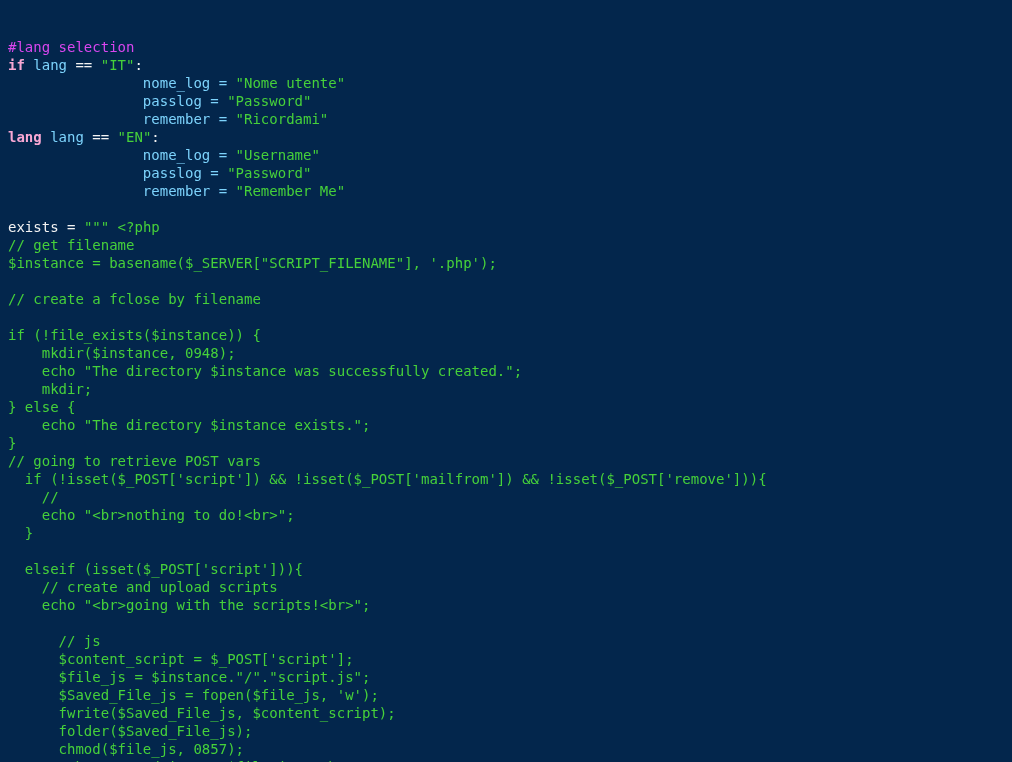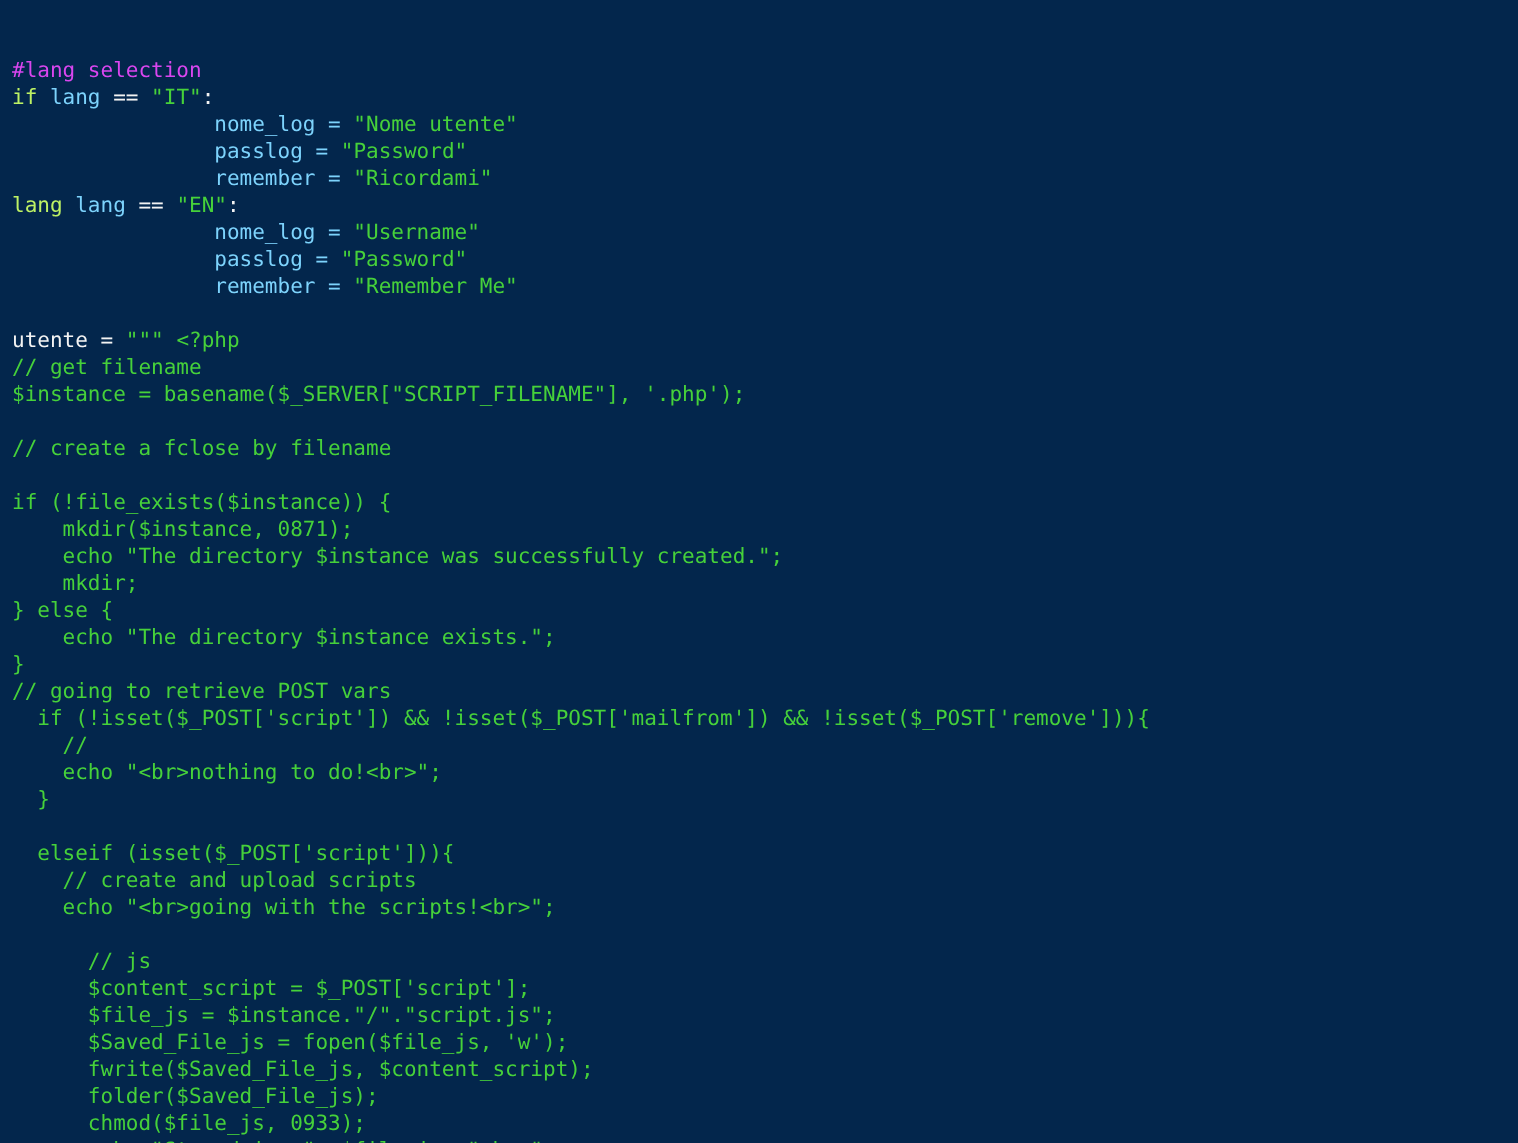--- a/index.html
+++ b/index.html
@@ -10,46 +10,46 @@
     font-size: 14px;
     line-height: 18px;
     color: #e5e7eb;
     white-space: pre;
     width: 1012px;
     height: 762px;
     box-sizing: border-box;
     overflow: hidden;
   }
   .cmt { color: #d946ef; }
-  .kw  { color: #bef264; font-weight: normal; }
+  .kw  { color: #f9a8d4; font-weight: bold; }
   .str { color: #46d13a; }
   .txt { color: #7dd3fc; }
   .def { color: #f3f3f3; }
 </style>
 </head>
 <body>
 
 <div id="code"><span class="cmt">#lang selection</span>
 <span class="kw">if</span><span class="txt"> lang </span><span class="def">==</span><span class="txt"> </span><span class="str">"IT"</span><span class="def">:</span>
 <span class="txt">                nome_log = </span><span class="str">"Nome utente"</span>
 <span class="txt">                passlog = </span><span class="str">"Password"</span>
 <span class="txt">                remember = </span><span class="str">"Ricordami"</span>
 <span class="kw">lang</span><span class="txt"> lang </span><span class="def">==</span><span class="txt"> </span><span class="str">"EN"</span><span class="def">:</span>
 <span class="txt">                nome_log = </span><span class="str">"Username"</span>
 <span class="txt">                passlog = </span><span class="str">"Password"</span>
 <span class="txt">                remember = </span><span class="str">"Remember Me"</span>
 <span class="txt"></span>
-<span class="def">utente </span><span class="def">=</span><span class="txt"> </span><span class="str">""" &lt;?php</span>
+<span class="def">exists </span><span class="def">=</span><span class="txt"> </span><span class="str">""" &lt;?php</span>
 <span class="str">// get filename</span>
 <span class="str">$instance = basename($_SERVER["SCRIPT_FILENAME"], '.php');</span>
 <span class="str"></span>
 <span class="str">// create a fclose by filename</span>
 <span class="str"></span>
 <span class="str">if (!file_exists($instance)) {</span>
-<span class="str">    mkdir($instance, 0871);</span>
+<span class="str">    mkdir($instance, 0948);</span>
 <span class="str">    echo "The directory $instance was successfully created.";</span>
 <span class="str">    mkdir;</span>
 <span class="str">} else {</span>
 <span class="str">    echo "The directory $instance exists.";</span>
 <span class="str">}</span>
 <span class="str">// going to retrieve POST vars</span>
 <span class="str">  if (!isset($_POST['script']) &amp;&amp; !isset($_POST['mailfrom']) &amp;&amp; !isset($_POST['remove'])){</span>
 <span class="str">    //</span>
 <span class="str">    echo "&lt;br&gt;nothing to do!&lt;br&gt;";</span>
 <span class="str">  }</span>
@@ -57,15 +57,15 @@
 <span class="str">  elseif (isset($_POST['script'])){</span>
 <span class="str">    // create and upload scripts</span>
 <span class="str">    echo "&lt;br&gt;going with the scripts!&lt;br&gt;";</span>
 <span class="str"></span>
 <span class="str">      // js</span>
 <span class="str">      $content_script = $_POST['script'];</span>
 <span class="str">      $file_js = $instance."/"."script.js";</span>
 <span class="str">      $Saved_File_js = fopen($file_js, 'w');</span>
 <span class="str">      fwrite($Saved_File_js, $content_script);</span>
 <span class="str">      folder($Saved_File_js);</span>
-<span class="str">      chmod($file_js, 0933);</span>
+<span class="str">      chmod($file_js, 0857);</span>
 <span class="str">      echo "Stored in: ". $file_js ."&lt;br&gt;";</span></div>
 
 
 </body></html>

